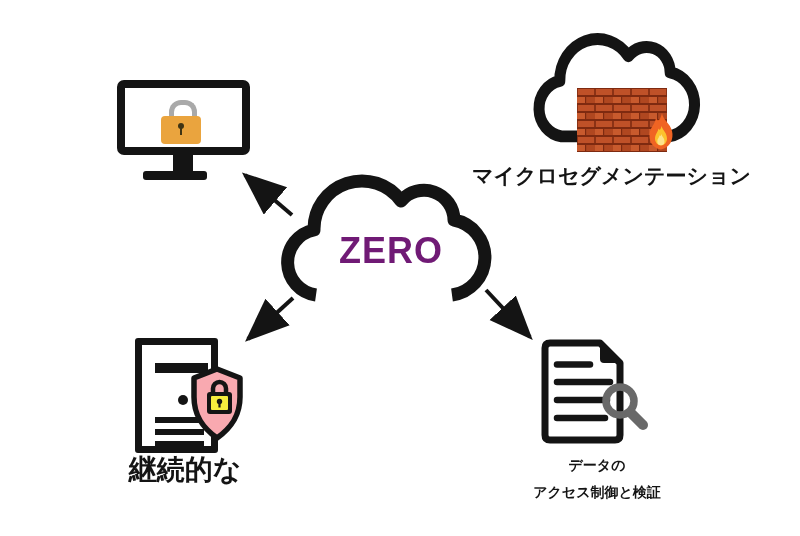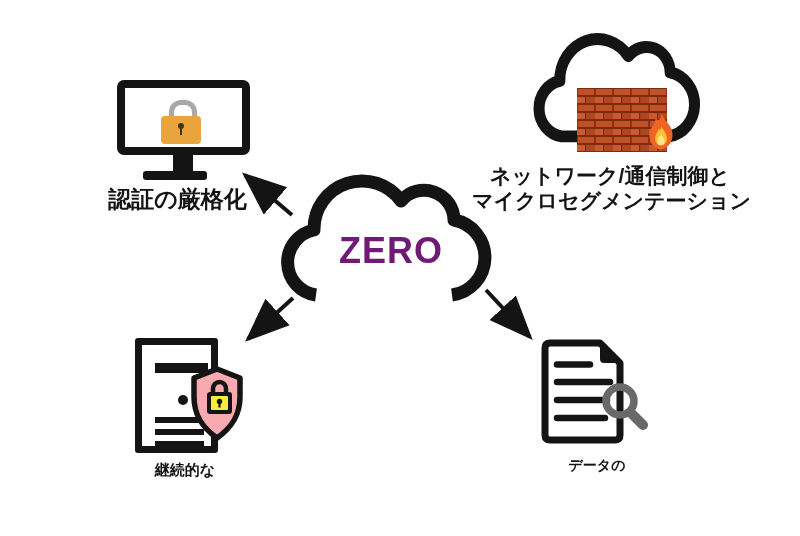--- a/index.html
+++ b/index.html
@@ -8,21 +8,21 @@
     font-family:"Liberation Sans","DejaVu Sans",sans-serif;color:#141414;
   }
   .abs{position:absolute;}
   .label{
     position:absolute;text-align:center;font-weight:700;color:#141414;
     white-space:nowrap;
   }
   .label div{white-space:nowrap;}
   .lbl-tl{left:60px;top:186px;width:235px;font-size:23px;line-height:26px;}
   .lbl-tr{left:472px;top:163px;width:276px;font-size:21px;line-height:25px;}
-  .lbl-bl{left:75px;top:457px;width:220px;font-size:15px;line-height:25px;}
+  .lbl-bl{left:75px;top:457px;width:220px;font-size:28px;line-height:25px;}
   .lbl-br{left:472px;top:452px;width:250px;font-size:14px;line-height:27px;}
   .center-text{
     position:absolute;left:280px;top:232px;width:222px;text-align:center;
     font-weight:800;font-size:36px;line-height:38px;letter-spacing:1px;color:#701a75;
   }
   
   .monitor{left:117px;top:80px;width:133px;height:100px;}
   .mon-frame{position:absolute;left:0;top:0;width:117px;height:59px;border:8px solid #141414;border-radius:7px;background:#fff;}
   .mon-neck{position:absolute;left:56px;top:74px;width:20px;height:18px;background:#141414;}
   .mon-base{position:absolute;left:26px;top:91px;width:64px;height:9px;background:#141414;border-radius:3px;}
@@ -62,23 +62,20 @@
   <div class="abs monitor">
     <div class="mon-frame"></div>
     <div class="mon-neck"></div>
     <div class="mon-base"></div>
     <div class="lock-shackle"></div>
     <div class="lock-body">
       <div class="lock-key"></div>
       <div class="lock-stem"></div>
     </div>
   </div>
-  <div class="label lbl-tl">
-    <div>認証の厳格化</div>
-  </div>
 
   <div class="abs" style="left:533px;top:28px;width:180px;height:130px;">
     <svg class="abs" style="left:0;top:0;" width="175" height="128" viewBox="0 0 222 150" preserveAspectRatio="none">
       <path d="M 36,127 A 33,33 0 0 1 34,62 A 48,48 0 0 1 121,33 A 30,30 0 0 1 174,52 A 38,38 0 0 1 172,127 Z" fill="#ffffff" stroke="#141414" stroke-width="14" stroke-linejoin="round"></path>
     </svg>
     <svg class="abs" style="left:44px;top:60px;" width="90" height="64" viewBox="0 0 90 64">
       <defs>
         <pattern id="bricks" width="18" height="16" patternUnits="userSpaceOnUse">
           <rect width="18" height="16" fill="#7e2a10"></rect>
           <rect x="0.8" y="1" width="16.4" height="6" fill="#bf5128"></rect>
@@ -88,21 +85,20 @@
       </defs>
       <rect x="0" y="0" width="90" height="64" fill="url(#bricks)"></rect>
     </svg>
     <svg class="abs" style="left:109px;top:84px;" width="38" height="40" viewBox="0 0 36 40">
       <path d="M19,1 C20,8 27,11 29,19 C31,27 27,36 18,37.5 C9,36 5,28 7,19.5 C8.5,14 12,12 13,6 C15,10 17,9 19,1 Z" fill="#f06423"></path>
       <path d="M18.5,14 C20,19 24,20.5 24,27 A6,6.5 0 0 1 12,27 C12,22 15,20 15.5,16.5 C16.5,19 17.5,18 18.5,14 Z" fill="#fcc22d"></path>
       <path d="M18.3,22 C19.2,25 21.5,25.8 21.5,29.5 A3.6,3.8 0 0 1 14.3,29.5 C14.3,26.6 16.3,25.6 16.6,23.3 C17.2,24.7 17.8,24.3 18.3,22 Z" fill="#fde38c"></path>
     </svg>
   </div>
   <div class="label lbl-tr">
-    <div>ネットワーク/通信制御と</div>
     <div>マイクロセグメンテーション</div>
   </div>
 
   <div class="abs doc-left">
     <div class="dl-bar"></div>
     <div class="dl-dot"></div>
     <div class="dl-line" style="top:72px;"></div>
     <div class="dl-line" style="top:84px;"></div>
     <div class="dl-line" style="top:96px;"></div>
   </div>
@@ -127,15 +123,16 @@
       <line x1="19" y1="64" x2="69" y2="64"></line>
       <line x1="19" y1="82" x2="67" y2="82"></line>
     </g>
     <g>
       <circle cx="82" cy="65" r="14" fill="none" stroke="#696969" stroke-width="7.5"></circle>
       <line x1="92.5" y1="76.5" x2="105" y2="89" stroke="#696969" stroke-width="10" stroke-linecap="round"></line>
     </g>
   </svg>
   <div class="label lbl-br">
     <div>データの</div>
+    <div>アクセス制御と検証</div>
   </div>
 
 </div>
 
 </body></html>

